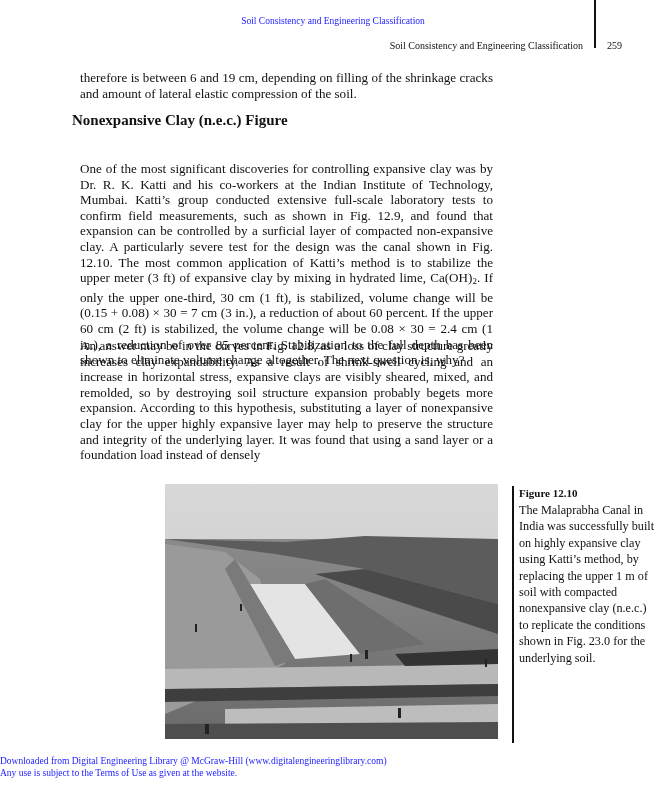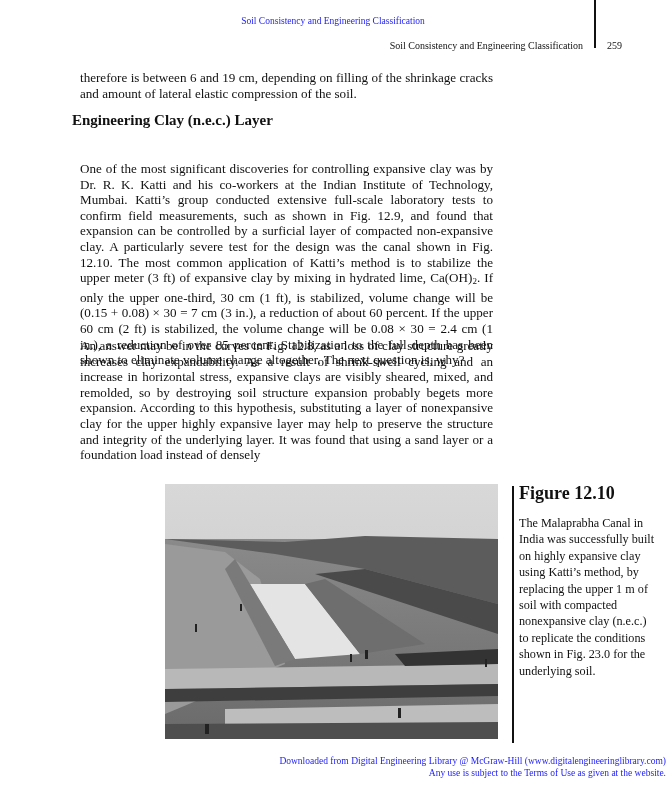--- a/index.html
+++ b/index.html
@@ -16,38 +16,38 @@
   .col { left: 72px; width: 429px; color: #111; }
   .para { font-size: 13.1px; line-height: 15.6px; text-align: justify; margin: 8px; }
   .heading { font-size: 15px; font-weight: bold; line-height: 18px; color: #111; }
   .heading .num { display: inline-block; width: 69px; }
   .sub { font-size: 9px; vertical-align: -2px; }
 
   .photo { left: 165px; top: 484px; width: 333px; height: 255px; overflow: hidden; background: #cfcfcf; }
 
   .cap-rule { left: 512px; top: 486px; width: 1.5px; height: 257px; background: #111; }
   .cap { left: 519px; top: 485px; width: 140px; color: #111; font-size: 12.2px; line-height: 16.4px; }
-  .cap-title { font-weight: bold; font-size: 18px; line-height: 17px; margin-bottom: 13px; }
+  .cap-title { font-weight: bold; font-size: 11px; line-height: 17px; margin-bottom: 0; }
 
-  .footer { top: 755px; left: 0; width: 666px; text-align: right; font-size: 9.5px; line-height: 12.3px; color: #1a1aff; }
+  .footer { top: 755px; left: 0; width: 666px; text-align: left; font-size: 9.5px; line-height: 12.3px; color: #1a1aff; }
 </style>
 </head>
 <body>
 
 <div class="abs sans top-banner">Soil Consistency and Engineering Classification</div>
 <div class="abs top-rule"></div>
 <div class="abs sans running-head">Soil Consistency and Engineering Classification</div>
 <div class="abs sans page-num">259</div>
 
 <div class="abs col serif" style="top:62px;">
   <p class="para">therefore is between 6 and 19 cm, depending on filling of the shrinkage cracks and amount of lateral elastic compression of the soil.</p>
 </div>
 
 <div class="abs col sans heading" style="top:111px;">
-  <div>Engineering Clay (n.e.c.) Layer</div>
+  <div>Nonexpansive Clay (n.e.c.) Figure</div>
 </div>
 
 <div class="abs col serif" style="top:153px;">
   <p class="para"><span>One of the most significant discoveries for controlling expansive clay was by Dr. R. K. Katti and his co-workers at the Indian Institute of Technology, Mumbai. Katti’s group conducted extensive full-scale laboratory tests to confirm field measurements, such as shown in Fig. 12.9, and found that expansion can be controlled by a surficial layer of compacted non-expansive clay. A particularly severe test for the design was the canal shown in Fig. 12.10. The most common application of Katti’s method is to stabilize the upper meter (3 ft) of expansive clay by mixing in hydrated lime, Ca(OH)</span><span class="sub">2</span><span>. If only the upper one-third, 30 cm (1 ft), is stabilized, volume change will be (0.15 + 0.08) × 30 = 7 cm (3 in.), a reduction of about 60 percent. If the upper 60 cm (2 ft) is stabilized, the volume change will be 0.08 × 30 = 2.4 cm (1 in.), a reduction of over 85 percent. Stabilization to the full depth has been shown to eliminate volume change altogether. The next question is, why?</span></p>
 </div>
 
 <div class="abs col serif" style="top:330px;">
   <p class="para">An answer may be in the curves in Fig. 12.8, as a loss of clay structure greatly increases clay expandability. As a result of shrink-swell cycling and an increase in horizontal stress, expansive clays are visibly sheared, mixed, and remolded, so by destroying soil structure expansion probably begets more expansion. According to this hypothesis, substituting a layer of nonexpansive clay for the upper highly expansive layer may help to preserve the structure and integrity of the underlying layer. It was found that using a sand layer or a foundation load instead of densely</p>
 </div>
 

